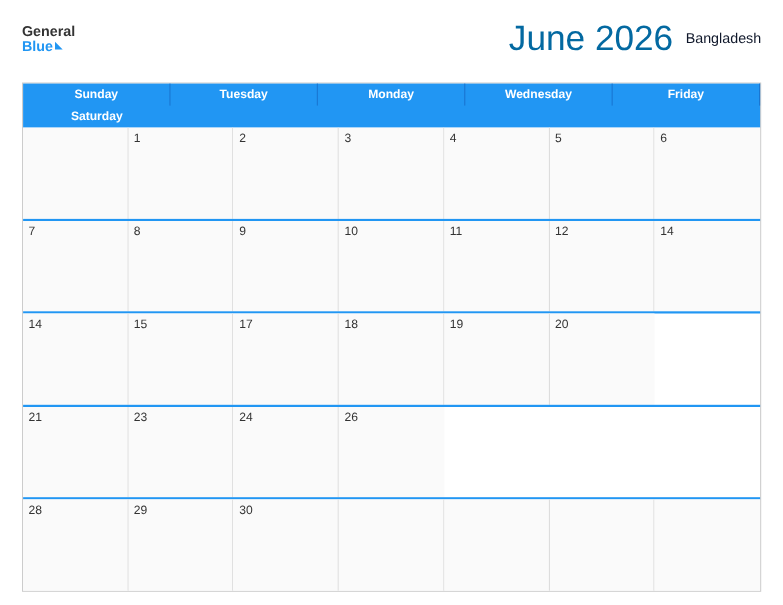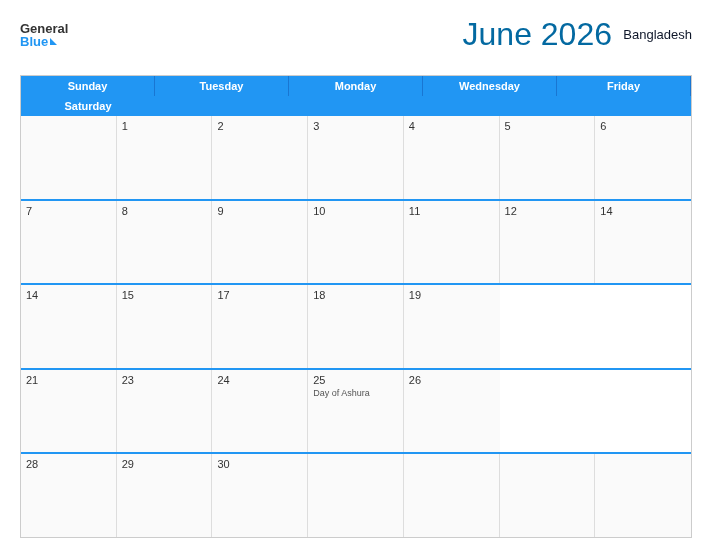--- a/index.html
+++ b/index.html
@@ -200,34 +200,33 @@
           </div>
           <div class="cell">
             <span class="cell-date">17</span>
           </div>
           <div class="cell">
             <span class="cell-date">18</span>
           </div>
           <div class="cell">
             <span class="cell-date">19</span>
           </div>
+          <div class="cell">
+            <span class="cell-date">20</span>
+          </div>
         </div>
         <div class="week">
           <div class="cell">
             <span class="cell-date">21</span>
           </div>
           <div class="cell">
             <span class="cell-date">23</span>
           </div>
           <div class="cell">
             <span class="cell-date">24</span>
-          </div>
-          <div class="cell">
-            <span class="cell-date">25</span>
-            <span class="cell-event">Day of Ashura</span>
           </div>
           <div class="cell">
             <span class="cell-date">26</span>
           </div>
         </div>
         <div class="week">
           <div class="cell">
             <span class="cell-date">28</span>
           </div>
           <div class="cell">

